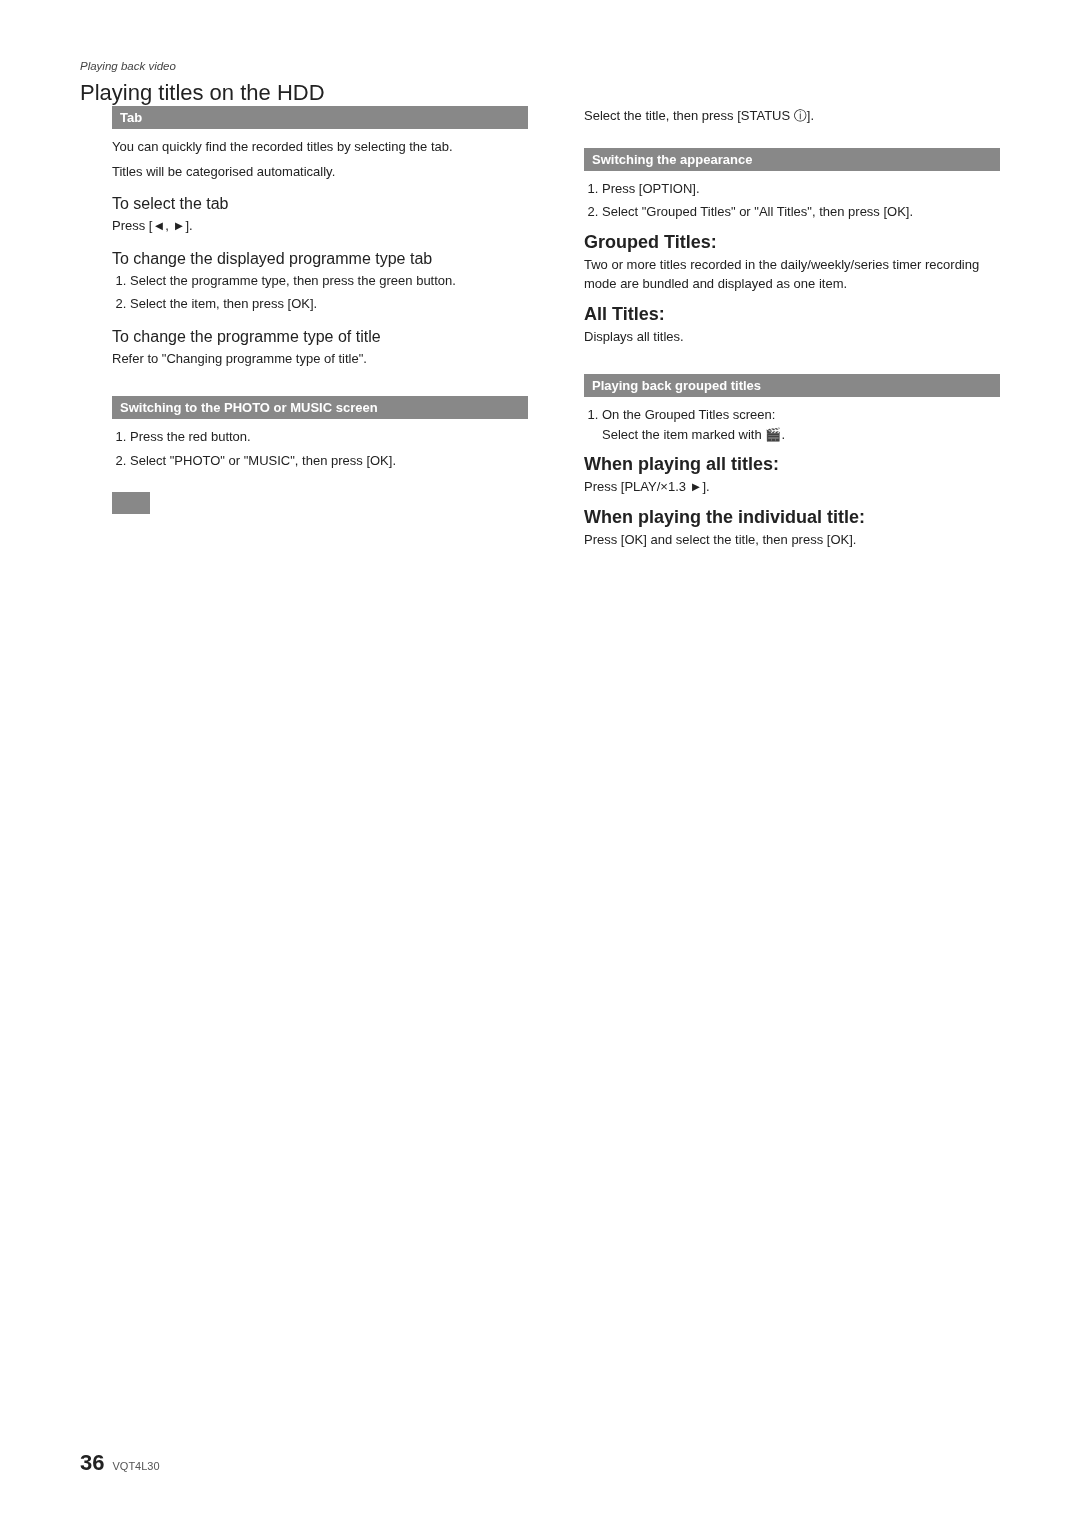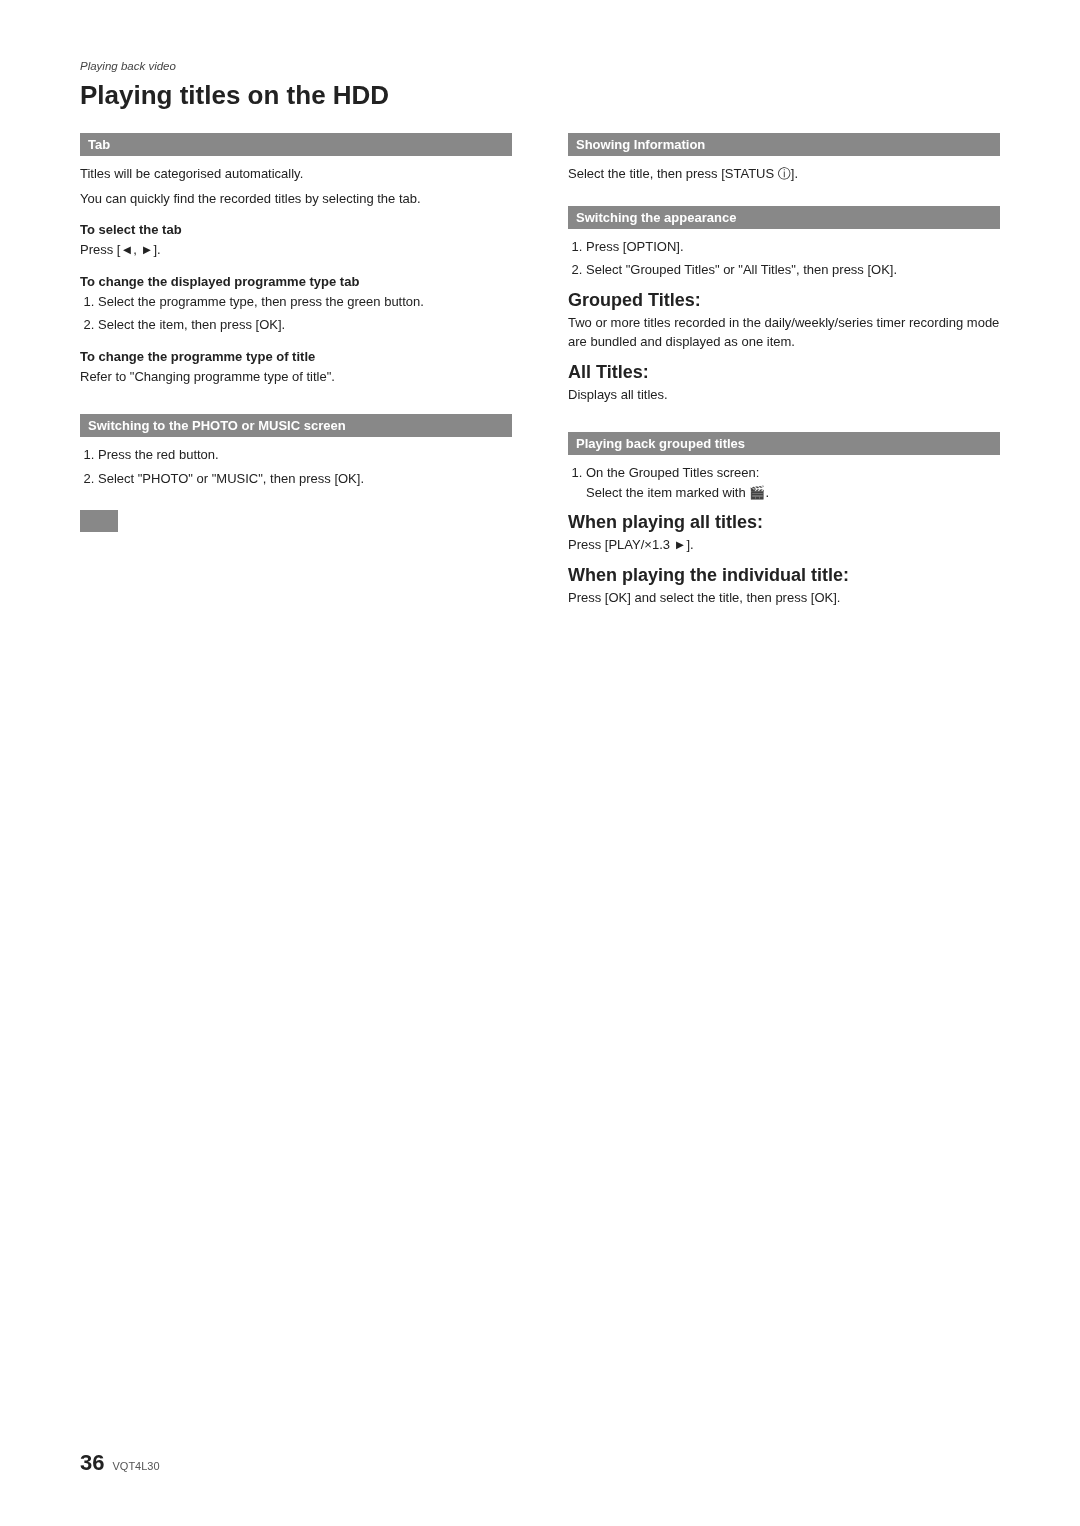--- a/index.html
+++ b/index.html
@@ -12,29 +12,29 @@
       min-height: 1526px;
       padding: 60px 80px 80px 80px;
     }
     .breadcrumb {
       font-style: italic;
       font-size: 11.5px;
       color: #444;
       margin-bottom: 8px;
     }
     .page-title {
-      font-size: 26px;
-      font-weight: bold;
+      font-size: 22px;
+      font-weight: normal;
       color: #222;
-      margin-bottom: 22px;
       border-bottom: none;
     }
     .two-col {
       display: flex;
       gap: 56px;
+      margin-left: 32px;
     }
     .col-left {
       flex: 1;
     }
     .col-right {
       flex: 1;
     }
     .section-header {
       background: #888;
       color: #fff;
@@ -44,24 +44,24 @@
       margin-bottom: 8px;
     }
     .section-body {
       margin-bottom: 20px;
     }
     .section-body p {
       margin-bottom: 5px;
       line-height: 1.5;
     }
     .sub-heading {
-      font-weight: bold;
+      font-weight: normal;
       margin-top: 14px;
       margin-bottom: 3px;
-      font-size: 13px;
+      font-size: 16px;
     }
     ol {
       margin-left: 18px;
       margin-bottom: 5px;
     }
     ol li {
       margin-bottom: 4px;
       line-height: 1.5;
     }
     .section-block {
@@ -107,22 +107,22 @@
 <div class="breadcrumb">Playing back video</div>
 <div class="page-title">Playing titles on the HDD</div>
 
 <div class="two-col">
 
   <div class="col-left">
 
     <div class="section-block">
       <div class="section-header">Tab</div>
       <div class="section-body">
+        <p>You can quickly find the recorded titles by selecting the tab.</p>
         <p>Titles will be categorised automatically.</p>
-        <p>You can quickly find the recorded titles by selecting the tab.</p>
 
         <div class="sub-heading">To select the tab</div>
         <p>Press [◄, ►].</p>
 
         <div class="sub-heading">To change the displayed programme type tab</div>
         <ol>
           <li>Select the programme type, then press the green button.</li>
           <li>Select the item, then press [OK].</li>
         </ol>
 
@@ -141,21 +141,20 @@
       </div>
     </div>
 
     <div class="gray-bar"></div>
 
   </div>
 
   <div class="col-right">
 
     <div class="section-block">
-      <div class="section-header">Showing Information</div>
       <div class="section-body">
         <p>Select the title, then press [STATUS ⓘ].</p>
       </div>
     </div>
 
     <div class="section-block">
       <div class="section-header">Switching the appearance</div>
       <div class="section-body">
         <ol>
           <li>Press [OPTION].</li>

